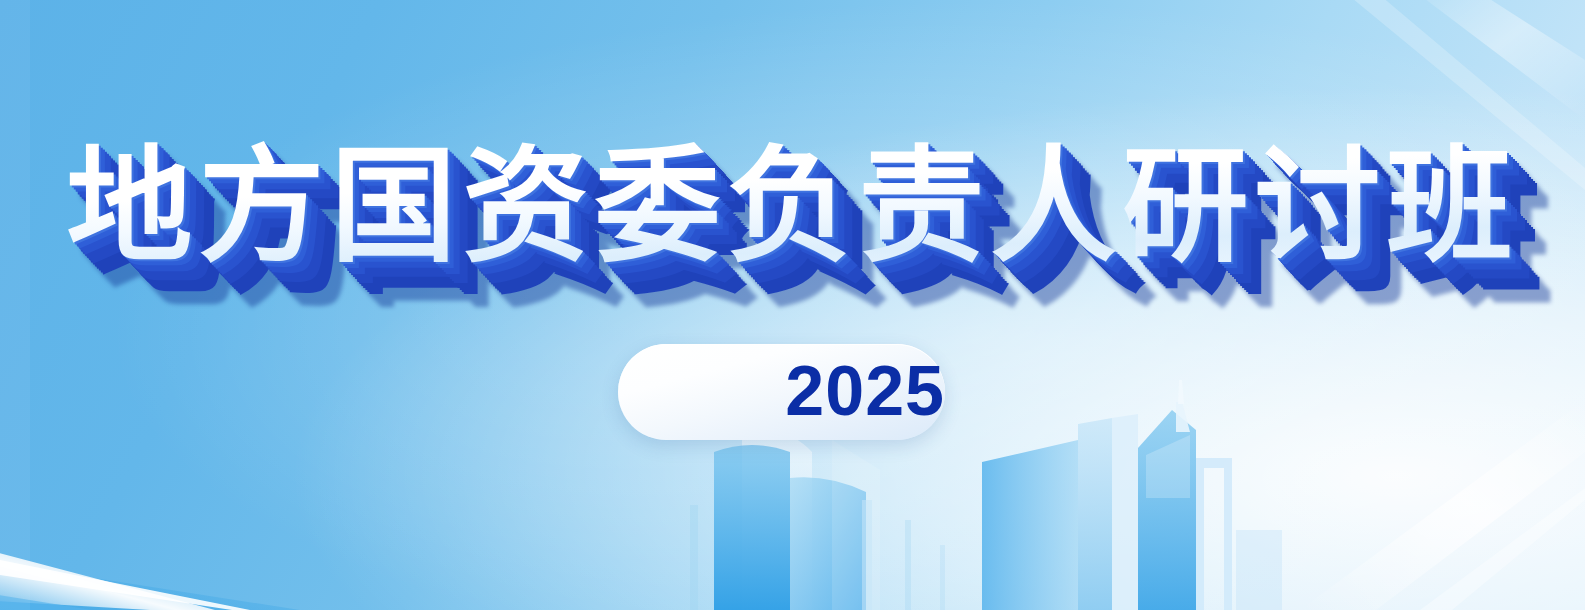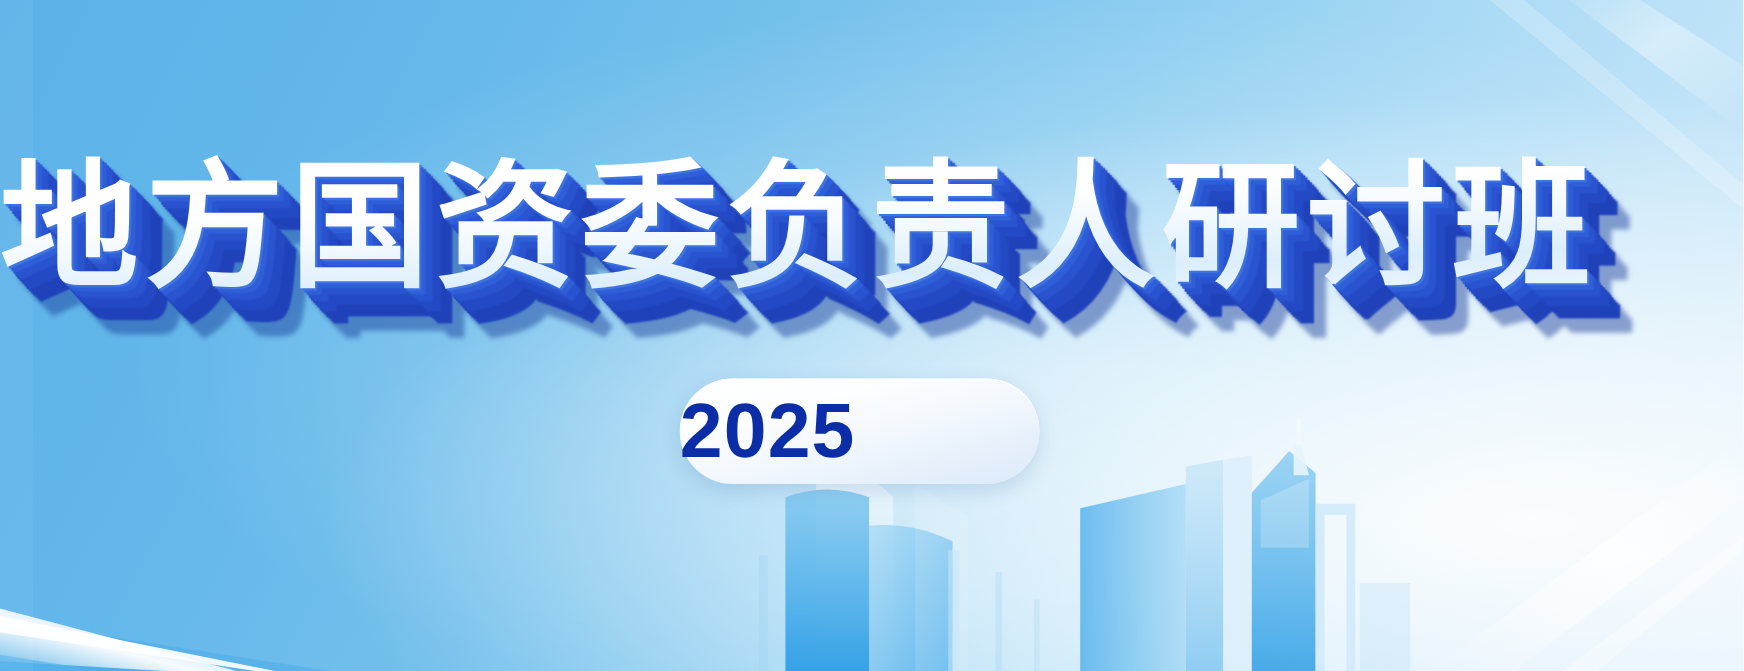--- a/index.html
+++ b/index.html
@@ -42,21 +42,21 @@
     height: 100%;
   }
 
   
 
   .title-wrap {
     position: absolute;
     left: 0;
     right: 0;
     top: 140px;
-    text-align: left;
+    text-align: center;
     pointer-events: none;
   }
 
   .title {
     display: inline-block;
     margin: 0;
     font-family: "DejaVu Sans", "Liberation Sans", sans-serif;
     font-size: 126px;
     line-height: 1.06;
     font-weight: 700;
@@ -96,21 +96,21 @@
         #ffffff 0%,
         #fdfeff 28%,
         #f3f8fd 52%,
         #e6f0fb 78%,
         #dbeaf9 100%);
     box-shadow:
       0 6px 18px rgba(28, 80, 150, 0.16),
       inset 0 1px 0 rgba(255,255,255,0.95);
     display: flex;
     align-items: center;
-    justify-content: flex-start;
+    justify-content: flex-end;
   }
 
   .badge-text {
     font-family: "Liberation Sans", "DejaVu Sans", sans-serif;
     font-size: 70px;
     font-weight: 700;
     letter-spacing: 1px;
     color: #0b2ea6;
     line-height: 1;
     transform: translateY(-1px);

